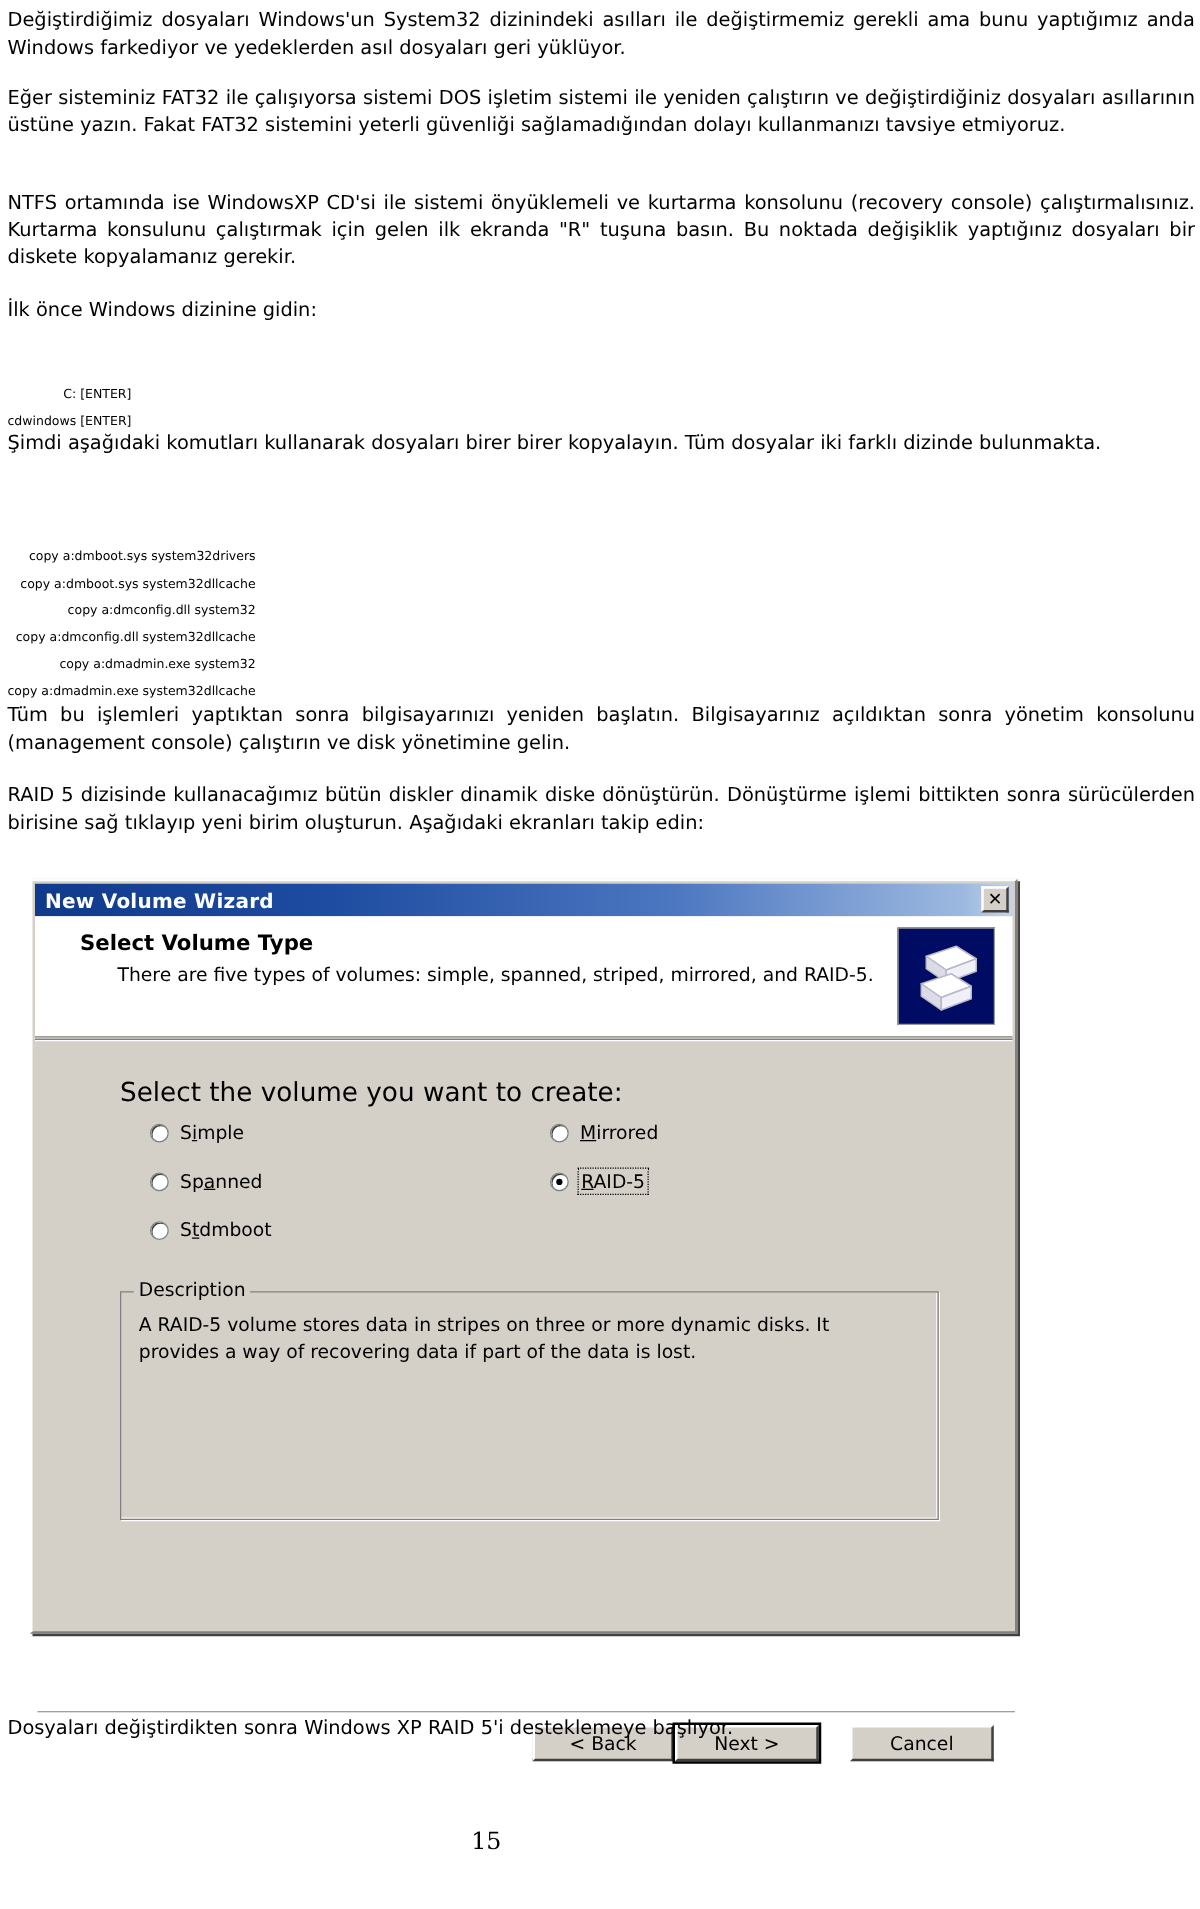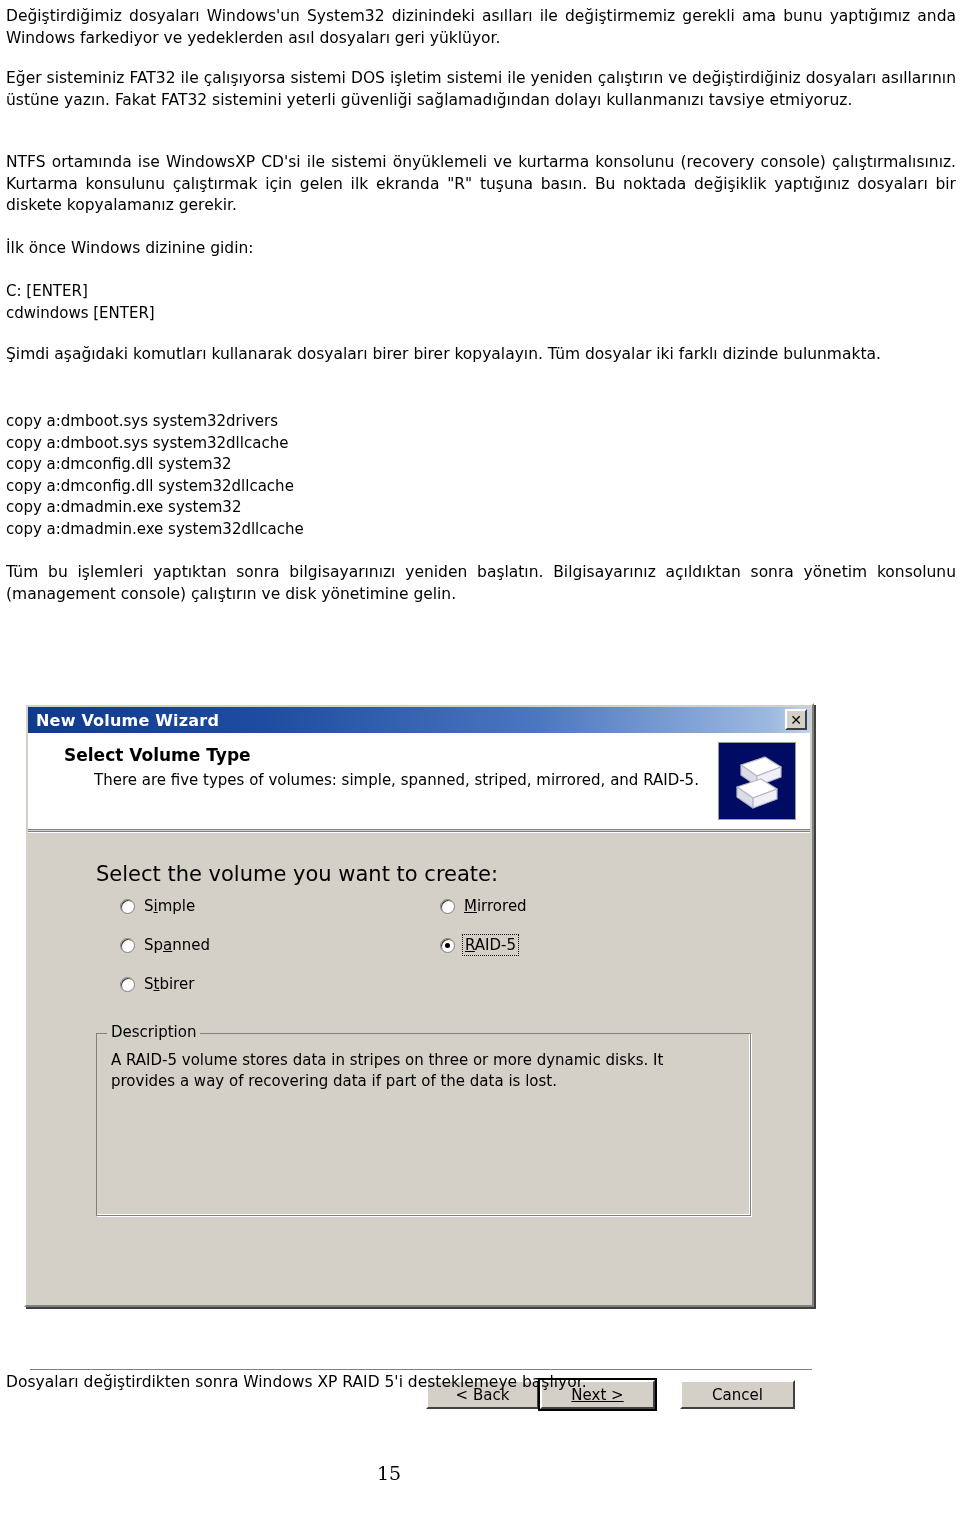--- a/index.html
+++ b/index.html
@@ -30,24 +30,25 @@
     font-size: 15.5px;
     line-height: 21.5px;
     text-align: justify;
     text-justify: inter-word;
   }
   .prose.nojustify { text-align: left; }
 
   .mono-block {
     position: absolute;
     left: 6px;
-    font-size: 15px;
+    font-size: 10px;
     line-height: 21.5px;
-    text-align: left;
+    text-align: right;
     white-space: pre;
+    margin-top: 24px;
   }
 
   
   .dialog {
     position: absolute;
     left: 24px;
     top: 703px;
     width: 790px;
     height: 604px;
     background: #d4d0c8;
@@ -249,21 +250,20 @@
     display: flex;
     align-items: center;
     justify-content: center;
     font-size: 15px;
     color: #000;
     cursor: default;
   }
   .dlg-btn.default {
     outline: 2px solid #000000;
     outline-offset: 0px;
-    text-decoration: underline;
   }
 
   .dlg-footer-sep {
     position: absolute;
     left: 2px;
     top: 534px;
     width: 782px;
     height: 2px;
     border-top: 1px solid #808080;
     border-bottom: 1px solid #ffffff;
@@ -300,20 +300,21 @@
 
   <div class="mono-block" style="top:411px;">copy a:dmboot.sys system32drivers
 copy a:dmboot.sys system32dllcache
 copy a:dmconfig.dll system32
 copy a:dmconfig.dll system32dllcache
 copy a:dmadmin.exe system32
 copy a:dmadmin.exe system32dllcache</div>
 
   <div class="prose" style="top:562px;">Tüm bu işlemleri yaptıktan sonra bilgisayarınızı yeniden başlatın. Bilgisayarınız açıldıktan sonra yönetim konsolunu (management console) çalıştırın ve disk yönetimine gelin.</div>
 
+  <div class="prose" style="top:626px;">RAID 5 dizisinde kullanacağımız bütün diskler dinamik diske dönüştürün. Dönüştürme işlemi bittikten sonra sürücülerden birisine sağ tıklayıp yeni birim oluşturun. Aşağıdaki ekranları takip edin:</div>
 
   <div class="dialog">
 
     <div class="titlebar">
       <span class="titlebar-text">New Volume Wizard</span>
       <div class="close-btn">✕</div>
     </div>
 
     <div class="header-band">
       <div class="header-title">Select Volume Type</div>
@@ -343,21 +344,21 @@
         <span class="radio-label"><span>S</span><span class="acc">i</span><span>mple</span></span>
       </div>
 
       <div class="radio-row" style="left:92px; top:99px;">
         <span class="radio-mark"></span>
         <span class="radio-label"><span>Sp</span><span class="acc">a</span><span>nned</span></span>
       </div>
 
       <div class="radio-row" style="left:92px; top:138px;">
         <span class="radio-mark"></span>
-        <span class="radio-label"><span>S</span><span class="acc">t</span><span>birer</span></span>
+        <span class="radio-label"><span>S</span><span class="acc">t</span><span>dmboot</span></span>
       </div>
 
       <div class="radio-row" style="left:412px; top:60px;">
         <span class="radio-mark"></span>
         <span class="radio-label"><span></span><span class="acc">M</span><span>irrored</span></span>
       </div>
 
       <div class="radio-row" style="left:412px; top:99px;justify-content:flex-end;">
         <span class="radio-mark checked"></span>
         <span class="radio-label focused"><span></span><span class="acc">R</span><span>AID-5</span></span>

